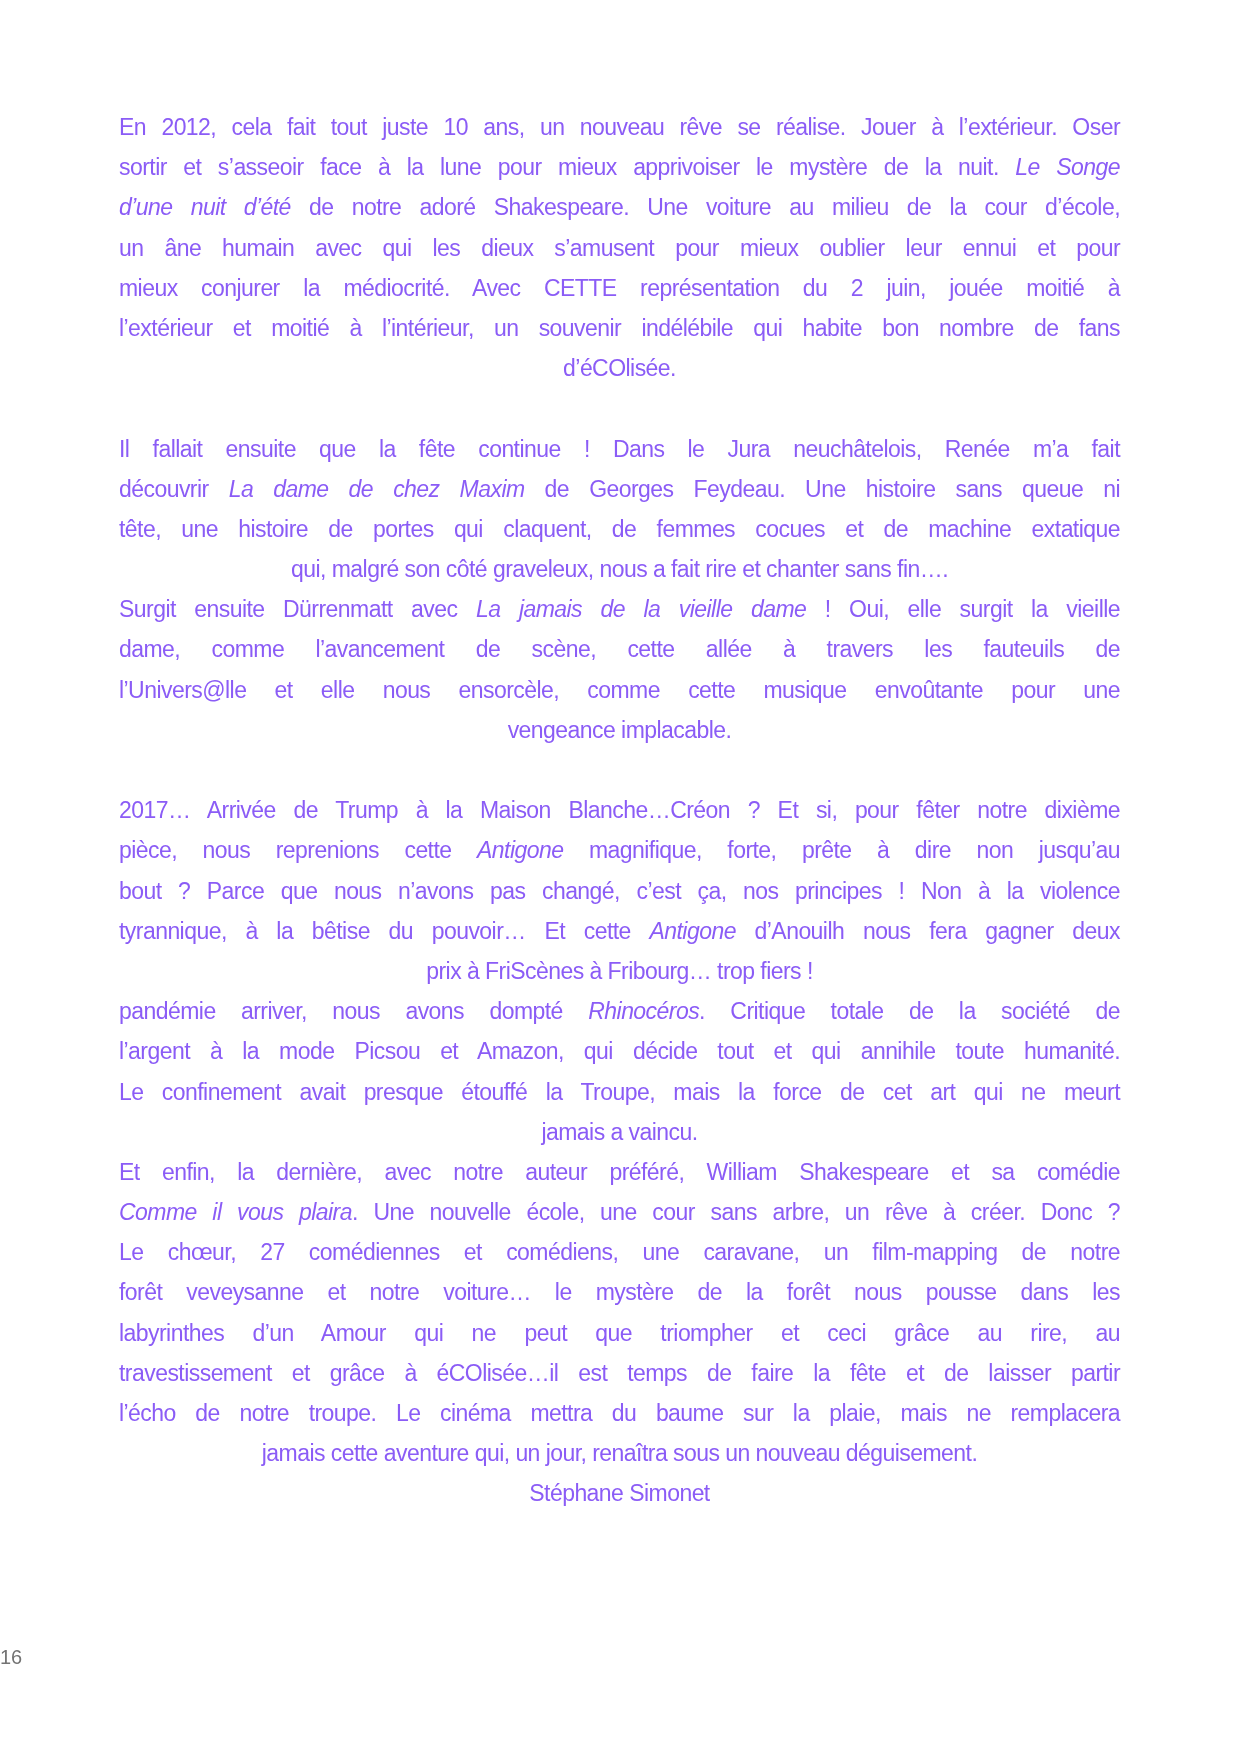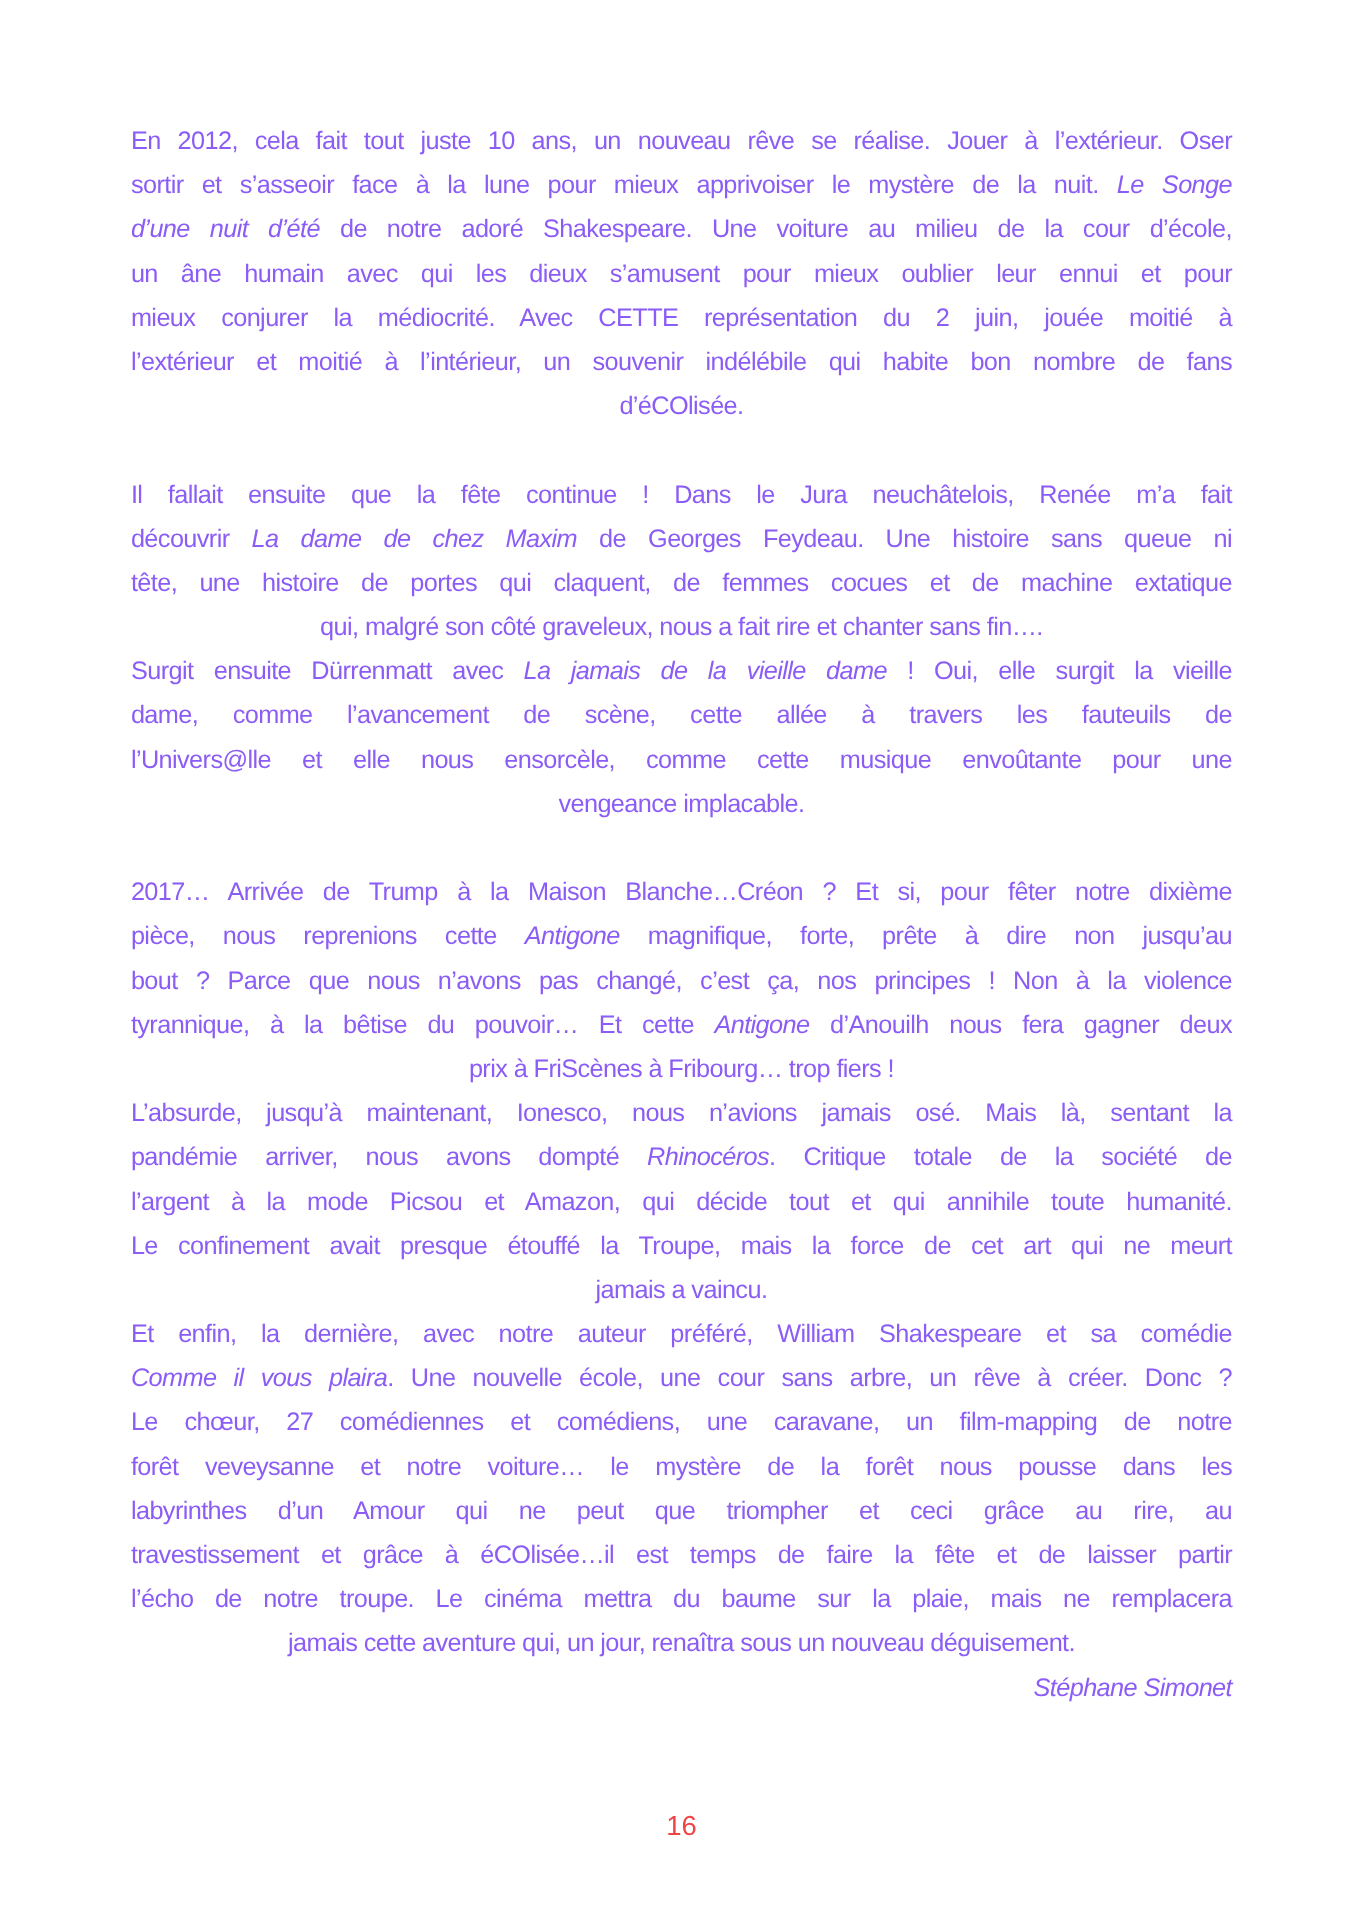--- a/index.html
+++ b/index.html
@@ -6,26 +6,26 @@
   body { width: 1239px; height: 1754px; position: relative; overflow: hidden; }
   .page { position: absolute; left: 0; top: 0; width: 1239px; height: 1754px; background: #fff; }
   .text-block { position: absolute; left: 119px; top: 107px; width: 1001px; }
   .line {
     height: 40.2px; line-height: 40.2px; white-space: nowrap; overflow: visible;
     font-family: "Liberation Sans", sans-serif; font-size: 23px; color: #8b5cf6;
     letter-spacing: -0.55px; word-spacing: 0px;
   }
   .line.j { text-align: justify; text-align-last: justify; }
   .line.l { text-align: center; }
-  .line.r { text-align: right; font-style: italic; }
+  .line.r { text-align: center; }
   .line.blank { height: 40.2px; }
   em { font-style: italic; }
   .page-number {
-    position: absolute; left: 0; width: 1239px; top: 1646px; text-align: center;
-    font-family: "Liberation Sans", sans-serif; font-size: 25px; color: #ef4444;
+    position: absolute; left: 0; width: 1239px; top: 1646px; 
+    font-family: "Liberation Sans", sans-serif; font-size: 20px; color: #737373;
   }
 </style>
 </head>
 <body>
 
 <div class="page">
   <div class="text-block" id="text-block">
       <div>
         <div class="line j"><span>En 2012, cela fait tout juste 10 ans, un nouveau rêve se réalise. Jouer à l’extérieur. Oser</span></div>
         <div class="line j"><span>sortir et s’asseoir face à la lune pour mieux apprivoiser le mystère de la nuit. </span><em>Le Songe</em></div>
@@ -46,21 +46,20 @@
         <div class="line j"><span>l’Univers@lle et elle nous ensorcèle, comme cette musique envoûtante pour une</span></div>
         <div class="line l"><span>vengeance implacable.</span></div>
       </div>
       <div class="line blank"></div>
       <div>
         <div class="line j"><span>2017… Arrivée de Trump à la Maison Blanche…Créon ? Et si, pour fêter notre dixième</span></div>
         <div class="line j"><span>pièce, nous reprenions cette </span><em>Antigone</em><span> magnifique, forte, prête à dire non jusqu’au</span></div>
         <div class="line j"><span>bout ? Parce que nous n’avons pas changé, c’est ça, nos principes ! Non à la violence</span></div>
         <div class="line j"><span>tyrannique, à la bêtise du pouvoir… Et cette </span><em>Antigone</em><span> d’Anouilh nous fera gagner deux</span></div>
         <div class="line l"><span>prix à FriScènes à Fribourg… trop fiers !</span></div>
-        <div class="line j"><span>L’absurde, jusqu’à maintenant, Ionesco, nous n’avions jamais osé. Mais là, sentant la</span></div>
         <div class="line j"><span>pandémie arriver, nous avons dompté </span><em>Rhinocéros</em><span>. Critique totale de la société de</span></div>
         <div class="line j"><span>l’argent à la mode Picsou et Amazon, qui décide tout et qui annihile toute humanité.</span></div>
         <div class="line j"><span>Le confinement avait presque étouffé la Troupe, mais la force de cet art qui ne meurt</span></div>
         <div class="line l"><span>jamais a vaincu.</span></div>
         <div class="line j"><span>Et enfin, la dernière, avec notre auteur préféré, William Shakespeare et sa comédie</span></div>
         <div class="line j"><em>Comme il vous plaira</em><span>. Une nouvelle école, une cour sans arbre, un rêve à créer. Donc ?</span></div>
         <div class="line j"><span>Le chœur, 27 comédiennes et comédiens, une caravane, un film-mapping de notre</span></div>
         <div class="line j"><span>forêt veveysanne et notre voiture… le mystère de la forêt nous pousse dans les</span></div>
         <div class="line j"><span>labyrinthes d’un Amour qui ne peut que triompher et ceci grâce au rire, au</span></div>
         <div class="line j"><span>travestissement et grâce à éCOlisée…il est temps de faire la fête et de laisser partir</span></div>

